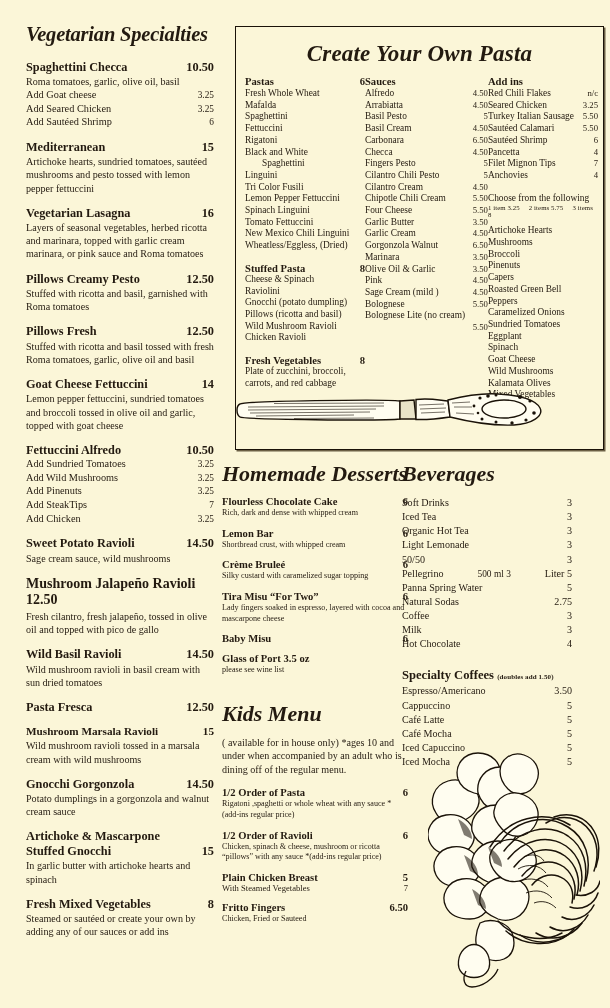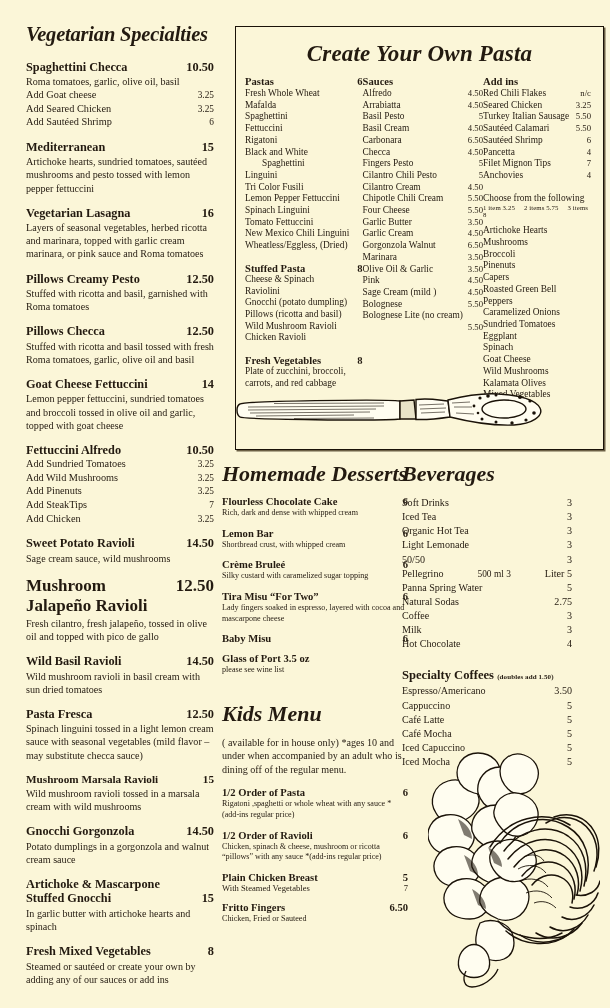--- a/index.html
+++ b/index.html
@@ -85,21 +85,21 @@
   .pasta-title {
     text-align: center;
     font-style: italic;
     font-weight: bold;
     font-size: 23px;
     margin: 14px 0 9px 0;
     letter-spacing: 0.2px;
   }
   .cols {
     display: flex;
-    padding: 0 12px 0 9px;
+    padding: 0 5px 0 9px;
   }
   .col-pastas { width: 122px; }
   .col-sauces { width: 125px; }
   .col-addins { width: 112px; }
   .col-head {
     display: flex;
     align-items: baseline;
     font-weight: bold;
     font-size: 10.6px;
     margin-bottom: 1px;
@@ -271,21 +271,21 @@
         <div class="dish">
           <div class="dish-head">
             <span class="nm">Pillows Creamy Pesto</span>
             <span class="dots"></span>
             <span class="pr">12.50</span>
           </div>
           <div class="dish-desc">Stuffed with ricotta and basil, garnished with Roma tomatoes</div>
         </div>
         <div class="dish">
           <div class="dish-head">
-            <span class="nm">Pillows Checca</span>
+            <span class="nm">Pillows Fresh</span>
             <span class="dots"></span>
             <span class="pr">12.50</span>
           </div>
           <div class="dish-desc">Stuffed with ricotta and basil tossed with fresh Roma tomatoes, garlic, olive oil and basil</div>
         </div>
         <div class="dish">
           <div class="dish-head">
             <span class="nm">Goat Cheese Fettuccini</span>
             <span class="dots"></span>
             <span class="pr">14</span>
@@ -326,42 +326,41 @@
         </div>
         <div class="dish">
           <div class="dish-head">
             <span class="nm">Sweet Potato Ravioli</span>
             <span class="dots"></span>
             <span class="pr">14.50</span>
           </div>
           <div class="dish-desc">Sage cream sauce, wild mushrooms</div>
         </div>
         <div class="dish">
-          <div class="dish-head" style="font-size: 17px;">
+          <div class="dish-head" style="font-size: 14px; flex-direction: column;">
             <span class="nm">Mushroom Jalapeño Ravioli</span>
             <span class="dots"></span>
             <span class="pr">12.50</span>
           </div>
           <div class="dish-desc">Fresh cilantro, fresh jalapeño, tossed in olive oil and topped with pico de gallo</div>
         </div>
         <div class="dish">
           <div class="dish-head">
             <span class="nm">Wild Basil Ravioli</span>
             <span class="dots"></span>
             <span class="pr">14.50</span>
           </div>
           <div class="dish-desc">Wild mushroom ravioli in basil cream with sun dried tomatoes</div>
         </div>
         <div class="dish">
           <div class="dish-head">
             <span class="nm">Pasta Fresca</span>
             <span class="dots"></span>
             <span class="pr">12.50</span>
           </div>
-          <div class="dish-desc">Spinach linguini tossed in a light lemon cream sauce with seasonal vegetables (mild flavor – may substitute checca sauce)</div>
         </div>
         <div class="dish">
           <div class="dish-head" style="font-size: 11.2px;">
             <span class="nm">Mushroom Marsala Ravioli</span>
             <span class="dots"></span>
             <span class="pr">15</span>
           </div>
           <div class="dish-desc">Wild mushroom ravioli tossed in a marsala cream with wild mushrooms</div>
         </div>
         <div class="dish">

